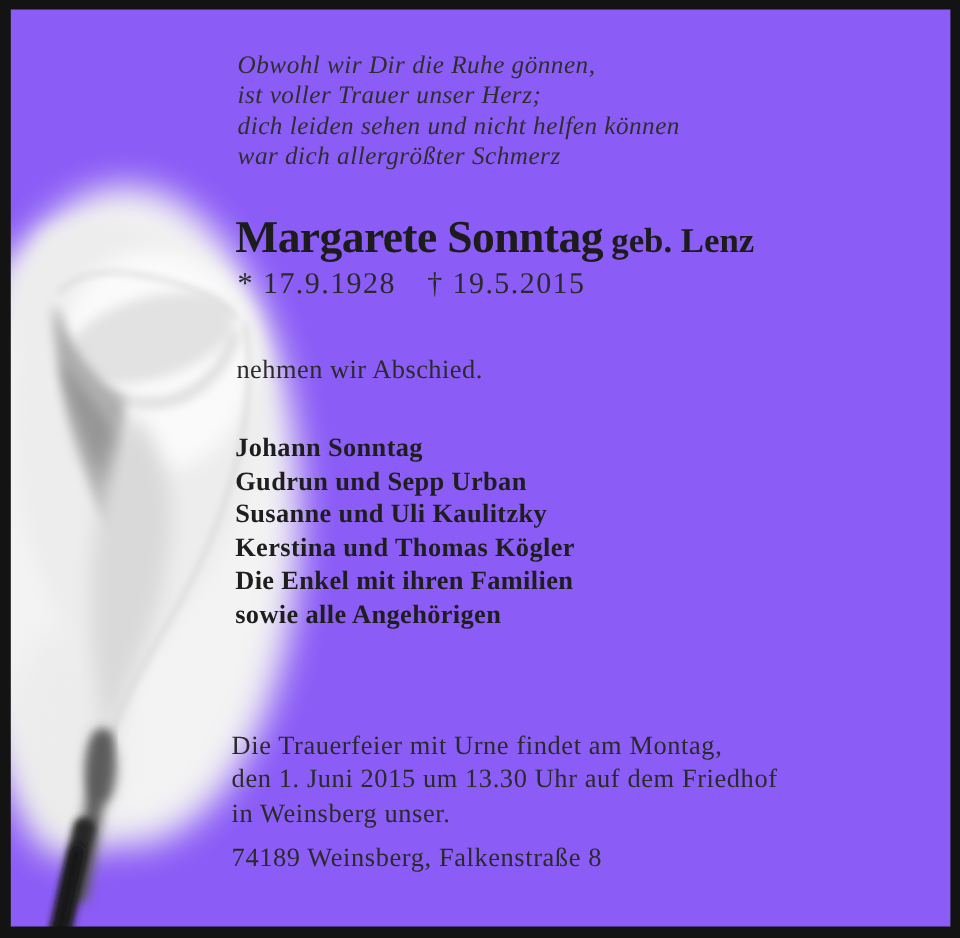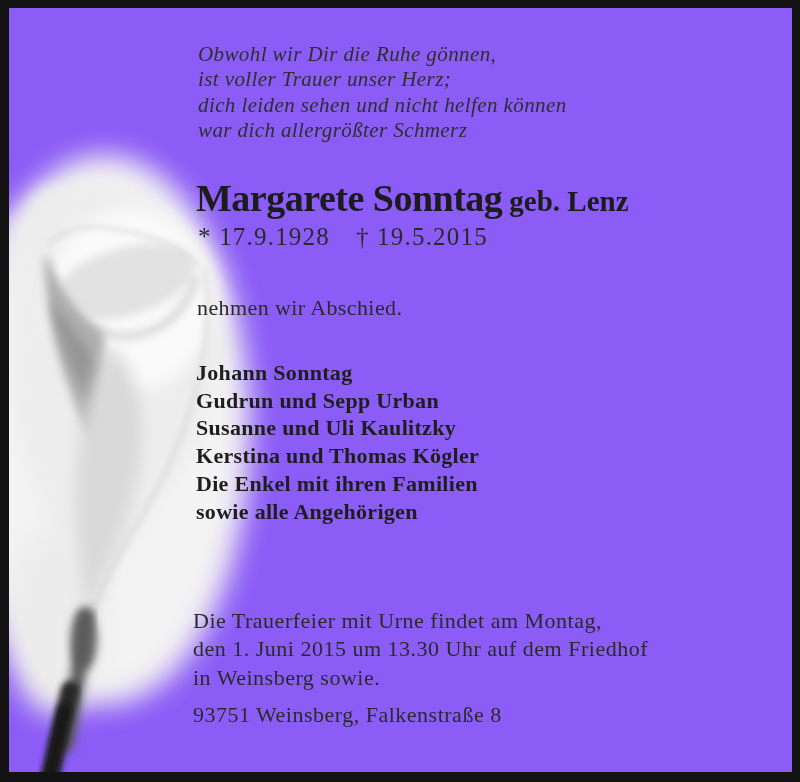--- a/index.html
+++ b/index.html
@@ -139,19 +139,19 @@
     <div>Gudrun und Sepp Urban</div>
     <div>Susanne und Uli Kaulitzky</div>
     <div>Kerstina und Thomas Kögler</div>
     <div>Die Enkel mit ihren Familien</div>
     <div>sowie alle Angehörigen</div>
   </div>
 
   <div class="txt funeral">
     <div>Die Trauerfeier mit Urne findet am Montag,</div>
     <div>den 1. Juni 2015 um 13.30 Uhr auf dem Friedhof</div>
-    <div>in Weinsberg sowie.</div>
+    <div>in Weinsberg unser.</div>
   </div>
 
-  <div class="txt address">93751 Weinsberg, Falkenstraße 8</div>
+  <div class="txt address">74189 Weinsberg, Falkenstraße 8</div>
 
   <div class="frame"></div>
 </div>
 
 </body></html>

